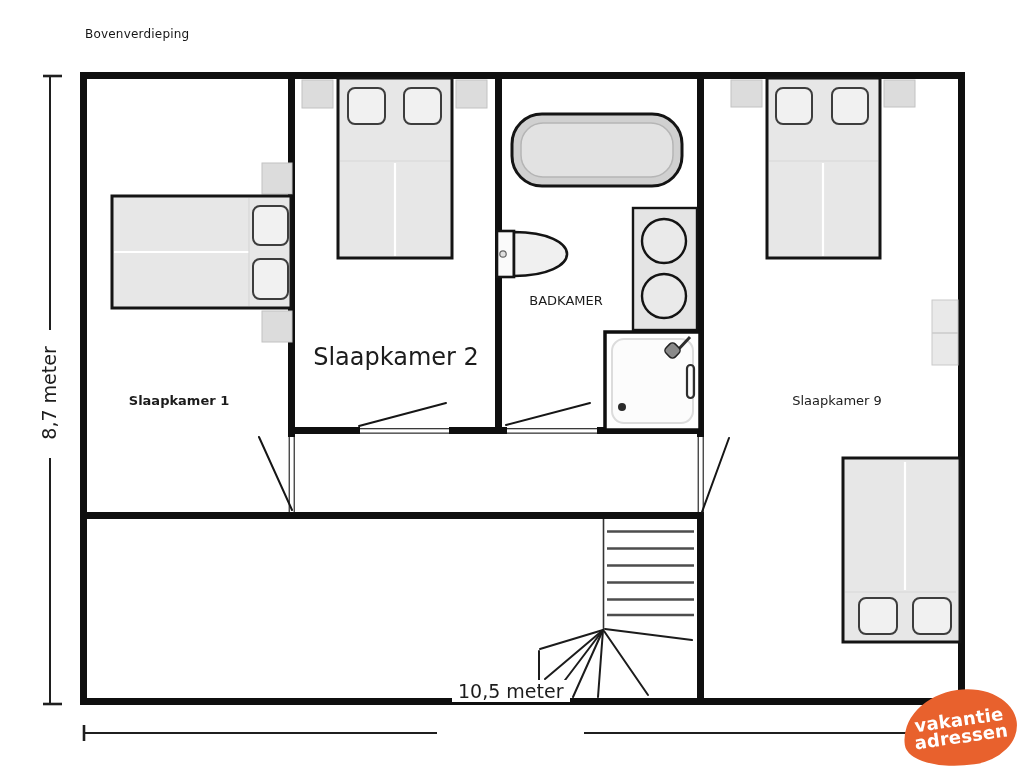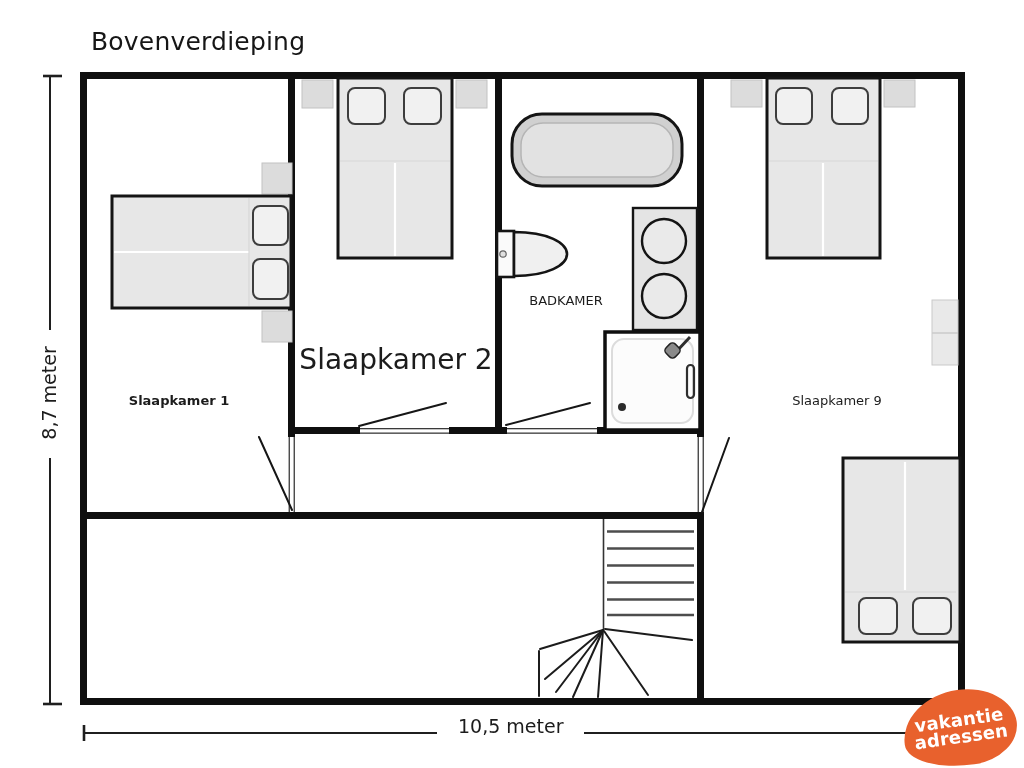--- a/index.html
+++ b/index.html
@@ -15,26 +15,26 @@
   .bed{fill:var(--furniture-fill,#e7e7e7);stroke:var(--furniture-stroke,#141414);stroke-width:3;}
   .pillow{fill:#f1f1f1;stroke:#3d3d3d;stroke-width:2;}
   .stand{fill:#dcdcdc;stroke:#c2c2c2;stroke-width:1;}
   .divider{stroke:#ffffff;stroke-width:2.2;fill:none;}
   .subtle{stroke:#d8d8d8;stroke-width:1.2;fill:none;}
   .tread{stroke:#4d4d4d;stroke-width:2.4;fill:none;}
   .fan{stroke:#1c1c1c;stroke-width:2;fill:none;stroke-linecap:round;}
   .dim{stroke:#1f1f1f;stroke-width:2;fill:none;}
   .dimtick{stroke:#1f1f1f;stroke-width:2.6;fill:none;}
   
-  .title{position:absolute;left:91px;top:27px;font-size:25px;color:#161616;letter-spacing:.2px;}
+  .title{position:absolute;left:85px;top:27px;font-size:12px;color:#161616;letter-spacing:.2px;}
   .plan-label{position:absolute;transform:translateX(-50%);font-size:13px;color:var(--text,#1c1c1c);white-space:nowrap;}
-  .label-sk2{font-size:28px;}
+  .label-sk2{font-size:24px;}
   .dim-label{position:absolute;font-size:19px;color:#1c1c1c;white-space:nowrap;background:#fff;padding:0 6px;}
   .dim-label-v{left:-12px;top:382px;width:122px;text-align:center;transform:rotate(-90deg);padding:0;}
-  .dim-label-h{left:452px;top:715px;}
+  .dim-label-h{left:452px;top:680px;}
   
   .logo-blob{
     position:absolute;left:903px;top:690px;width:114px;height:76px;
     background:var(--logo-orange,#e8612d);
     border-radius:52% 48% 42% 58% / 62% 52% 48% 38%;
     transform:rotate(-8deg);
     display:flex;flex-direction:column;align-items:center;justify-content:center;
     color:#fff;font-weight:bold;font-size:18px;line-height:.95;letter-spacing:.2px;
   }
 </style>

